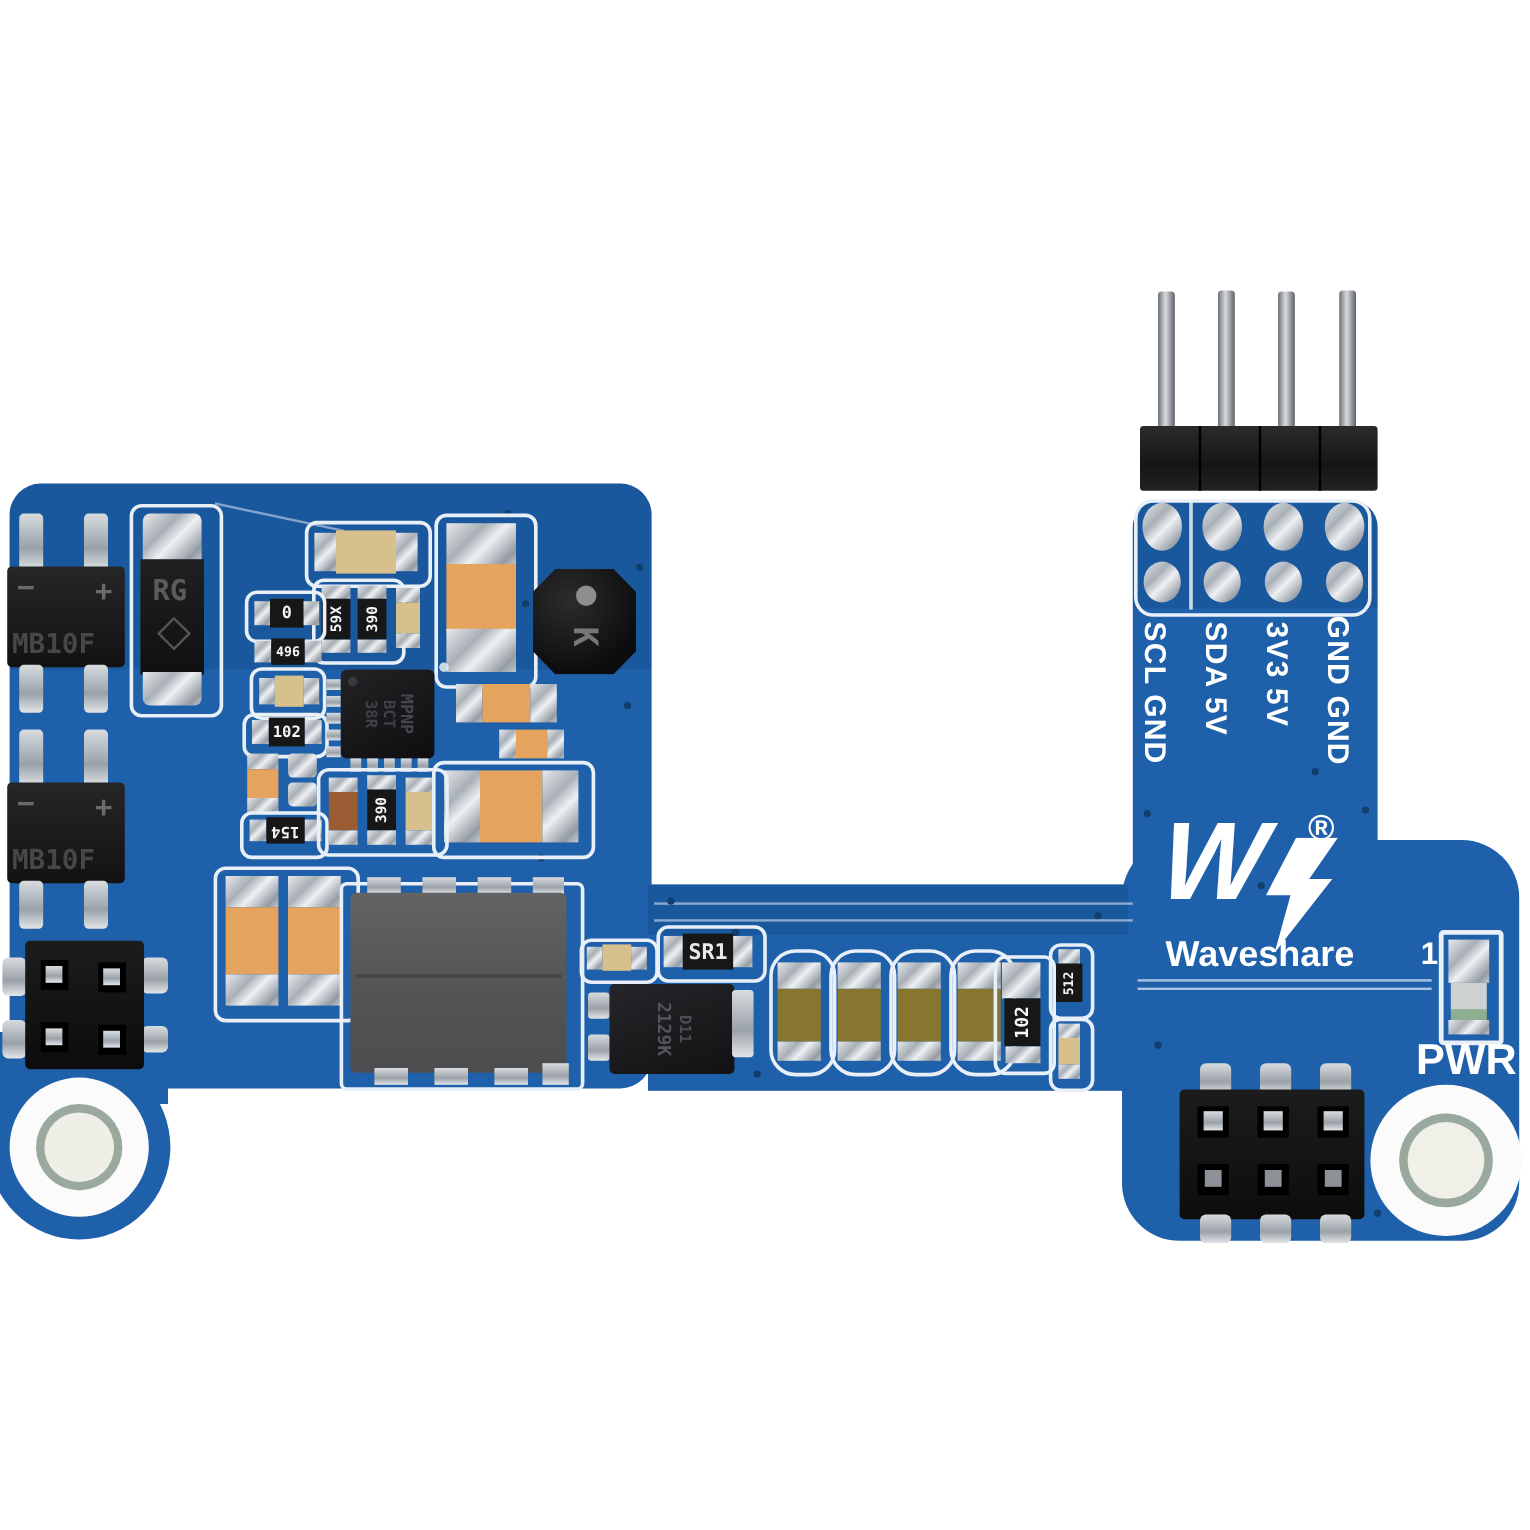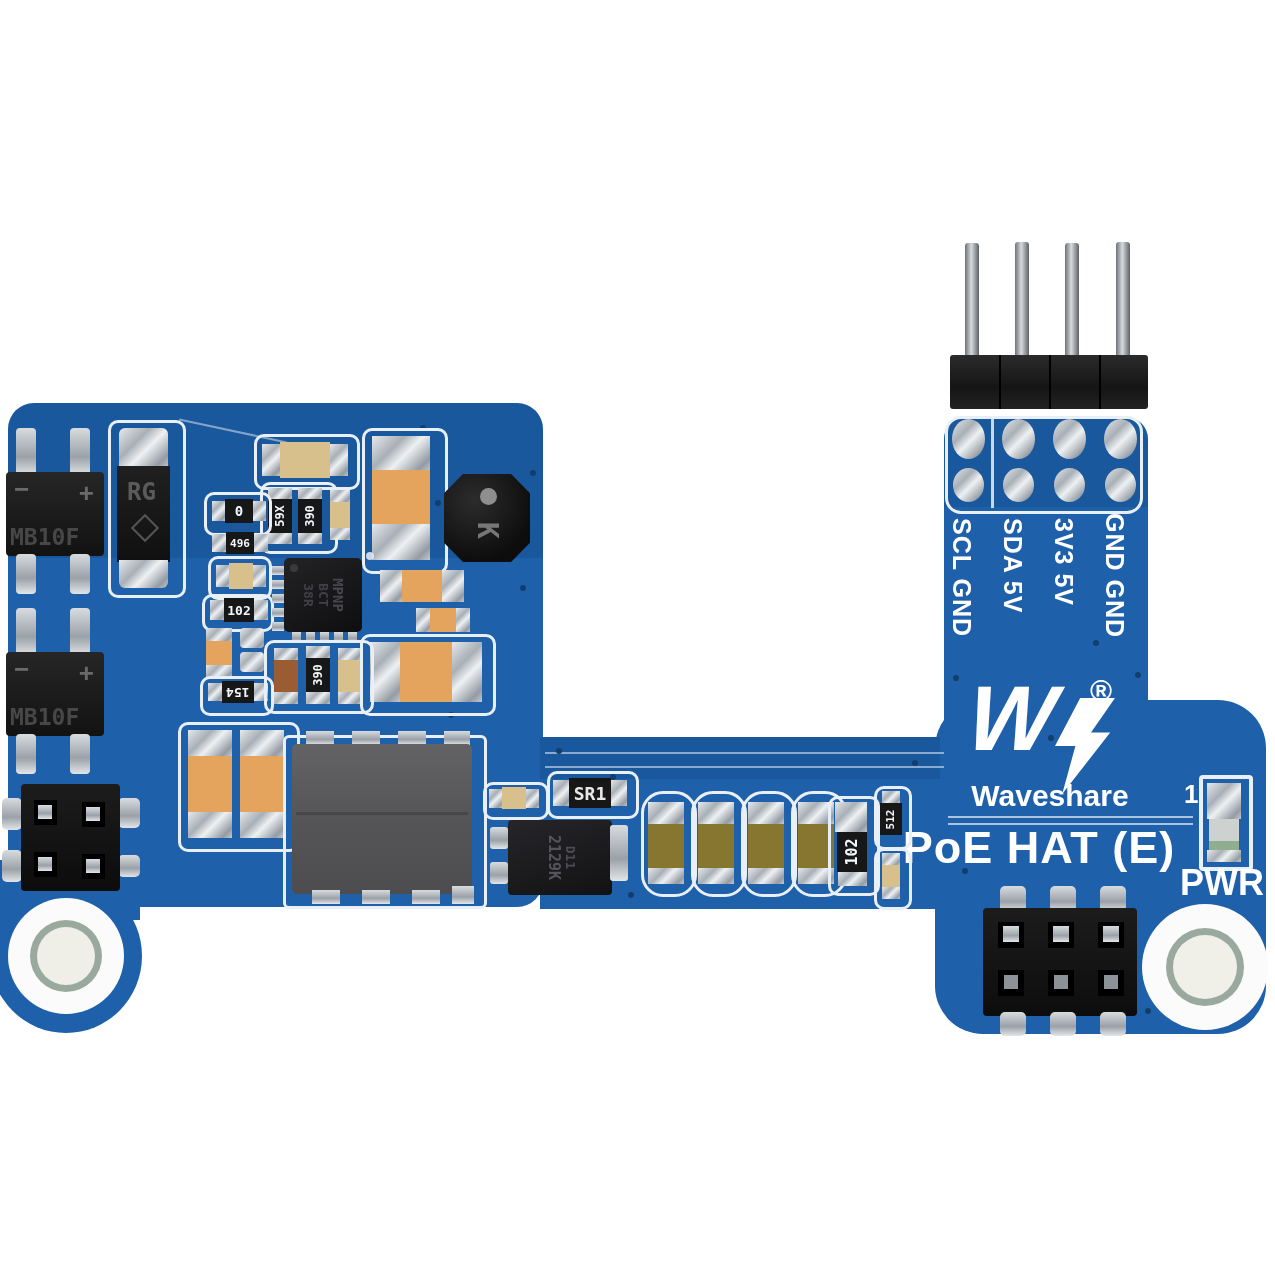--- a/index.html
+++ b/index.html
@@ -101,21 +101,20 @@
 
   <div class="abs vlabel" style="left:949px;top:518px;height:160px;">SCL GND</div>
   <div class="abs vlabel" style="left:1000px;top:518px;height:160px;">SDA 5V</div>
   <div class="abs vlabel" style="left:1051px;top:518px;height:160px;">3V3 5V</div>
   <div class="abs vlabel" style="left:1102px;top:513px;height:170px;">GND GND</div>
 
   <div class="abs" style="left:968px;top:678px;width:100px;height:86px;color:#fff;font-weight:bold;font-style:italic;font-size:92px;line-height:80px;font-family:'Liberation Sans',sans-serif;transform:skewX(-6deg);">W</div>
   <div class="abs" style="left:1055px;top:698px;width:60px;height:96px;background:#fff;clip-path:polygon(42% 0,100% 0,60% 36%,92% 36%,12% 100%,34% 50%,0 50%);"></div>
   <div class="abs" style="left:1090px;top:674px;color:#fff;font-size:30px;font-weight:bold;">®</div>
   <div class="abs ctr silk-label" style="left:950px;top:780px;width:200px;height:32px;font-size:30px;">Waveshare</div>
-  <div class="abs ctr silk-label" style="left:900px;top:824px;width:278px;height:48px;font-size:45px;letter-spacing:1px;">PoE HAT (E)</div>
 
   <div class="abs sk" style="left:1199px;top:775px;width:46px;height:88px;border-radius:4px;border-width:4px;"></div>
   <div class="abs metal" style="left:1207px;top:783px;width:34px;height:36px;"></div>
   <div class="abs" style="left:1209px;top:819px;width:30px;height:24px;background:#cdd2d1;"></div>
   <div class="abs" style="left:1209px;top:841px;width:30px;height:9px;background:#8fae90;"></div>
   <div class="abs metal" style="left:1207px;top:850px;width:34px;height:12px;"></div>
   <div class="abs silk-label" style="left:1184px;top:779px;font-size:26px;">1</div>
   <div class="abs ctr silk-label" style="left:1184px;top:868px;width:76px;height:30px;font-size:36px;">PWR</div>
 
   <div class="abs metal2" style="left:1000px;top:886px;width:26px;height:26px;border-radius:5px;"></div>

